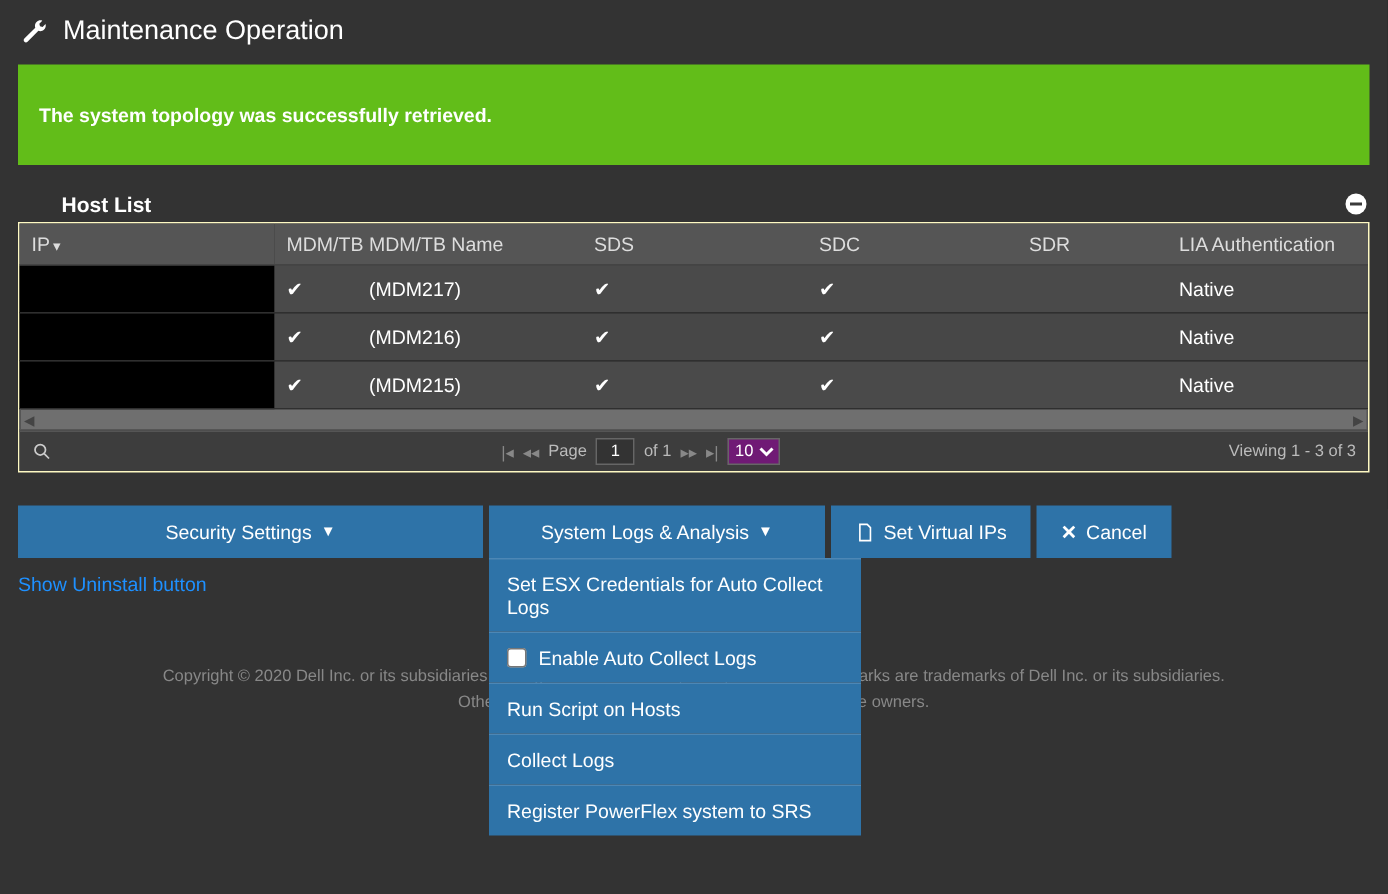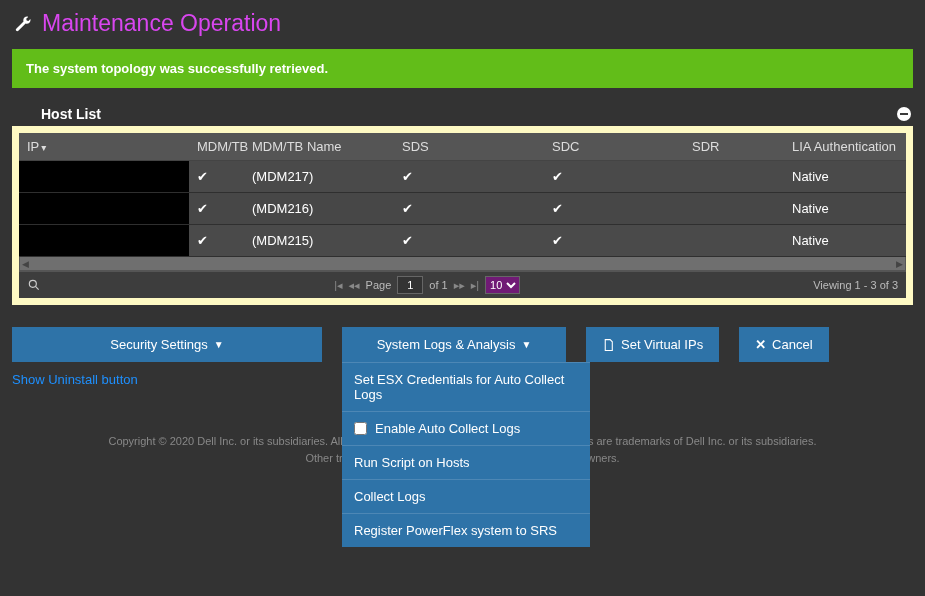--- a/index.html
+++ b/index.html
@@ -21,41 +21,41 @@
   .title-row {
     display: flex;
     align-items: center;
     margin-bottom: 12px;
     padding-left: 2px;
   }
   .wrench {
     width: 18px; height: 18px; margin-right: 10px; color: #fff;
   }
   .page-title {
-    font-size: 23px; font-weight: 400; color: #d946ef;
+    font-size: 18px; font-weight: 400; color: #ffffff;
   }
   .banner {
     background: #62bd19;
     color: #fff;
-    padding: 12px 14px;
+    padding: 26px 14px;
     font-size: 13px;
     font-weight: 700;
     margin-bottom: 18px;
   }
   .section-title {
     display:flex; justify-content:space-between; align-items:center;
     font-weight:700; color:#fff; font-size:14px; margin-bottom:4px;
     padding: 0 2px;
     margin-left: 27px;
   }
   .circle-toggle {
     width:14px;height:14px;border-radius:50%;background:#fff;display:inline-block;position:relative;
   }
   .circle-toggle::after{content:'';position:absolute;left:3px;right:3px;top:6px;height:2px;background:#3a3a3a;}
-  .table-wrap { border:7px solid #fef9c3; }
+  .table-wrap { border:1px solid #fef9c3; }
   table { width:100%; border-collapse:collapse; table-layout:fixed; }
   thead th {
     background:#555; color:#ddd; font-weight:400; text-align:left;
     padding:6px 8px; font-size:13px; border-bottom:1px solid #444;
   }
   tbody td {
     background:#4a4a4a; padding:8px 8px; border-bottom:1px solid #2f2f2f;
     color:#fff; font-size:13px;
   }
   tbody tr:nth-child(even) td { background:#474747; }
@@ -79,21 +79,21 @@
   .footer-scroll {
     height:14px; background:#6f6f6f; border:1px solid #555;
     border-top:none; display:flex; align-items:center; justify-content:space-between;
     padding:0 2px;
   }
   .scroll-arrow { font-size:9px; color:#444; }
   .info-block { margin-top:18px; font-size:13px; line-height:1.6; }
   .info-line { display:flex; align-items:center; }
   .black-redact { display:inline-block; width:90px; height:16px; background:#000; margin-left:4px; }
   .buttons-row {
-    display:flex; gap:20px; margin-top:22px; align-items:flex-start;
+    display:flex; gap:4px; margin-top:22px; align-items:flex-start;
   }
   .btn {
     background:#2e73a8; color:#fff; padding:10px 16px; border:none;
     font-size:13px; cursor:pointer; display:flex; align-items:center;
     justify-content:center; gap:6px; white-space:nowrap;
   }
   .btn-wide { width:310px; }
   .btn-mid { width:224px; }
   .caret { font-size:10px; }
   .link-text { color:#1e90ff; margin-top:10px; font-size:13px; cursor:pointer; display:inline-block; }

